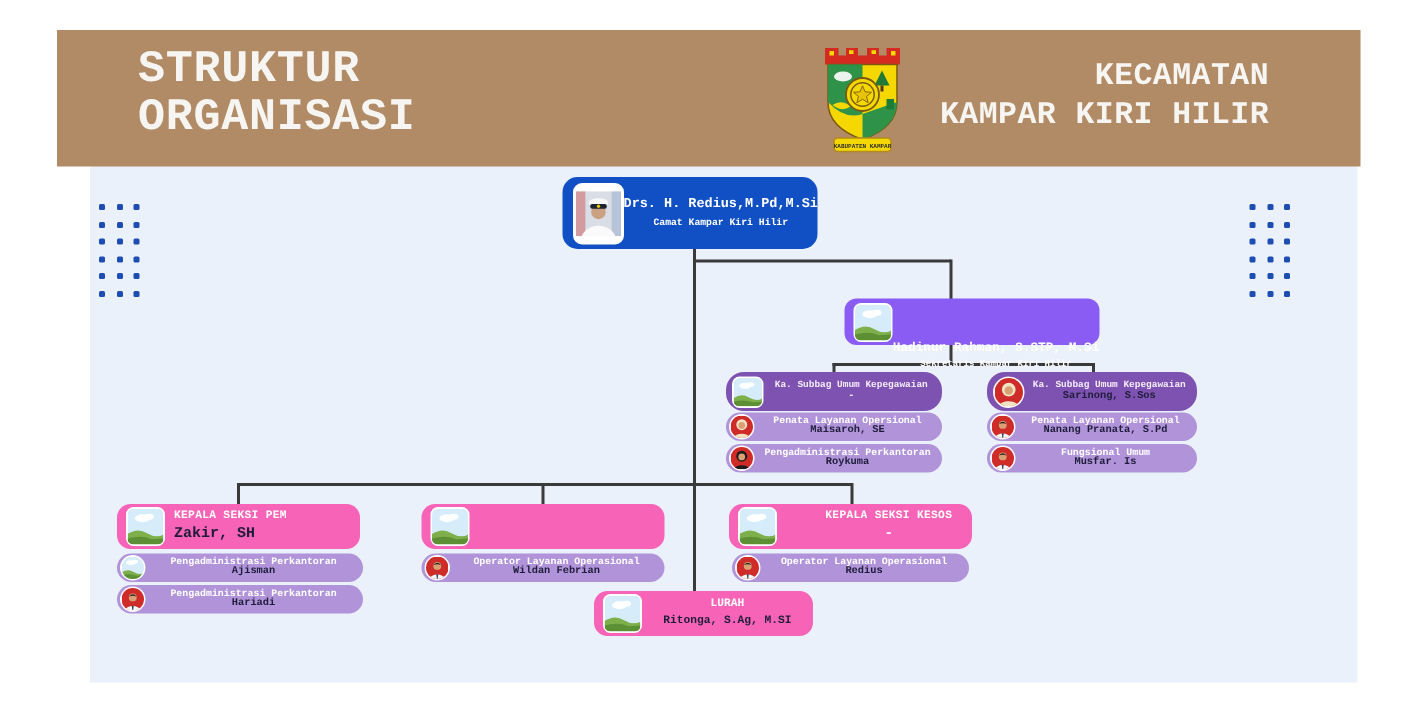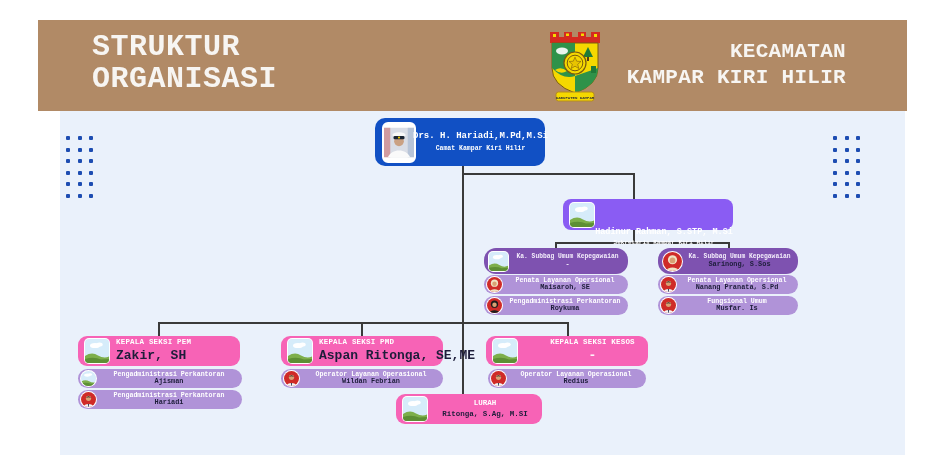--- a/index.html
+++ b/index.html
@@ -55,21 +55,21 @@
   #roykuma{left:484px;top:296px;width:144px;}
   #nanang{left:658px;top:275px;width:140px;}
   #musfar{left:658px;top:296px;width:140px;}
   #ajisman{left:78px;top:369px;width:164px;}
   #hariadi{left:78px;top:390px;width:164px;}
   #wildan{left:281px;top:369px;width:162px;}
   #redius{left:488px;top:369px;width:158px;}
 
   .seksi{height:30px;background:#f763b6;border-radius:9px;padding:12px 6px;gap:6px;}
   .seksi .rl{font-size:7.5px;color:#fff;font-weight:800;letter-spacing:.2px;}
-  .seksi .nm{font-size:13px;color:#1d1d3a;font-weight:700;margin-top:2px;}
+  .seksi .nm{font-size:10px;color:#1d1d3a;font-weight:700;margin-top:2px;}
   .seksi .nm.lite{color:rgba(255,255,255,.92);}
   #pem{left:78px;top:336px;width:162px;}
   #pmd{left:281px;top:336px;width:162px;}
   #kesos{left:486px;top:336px;width:162px;gap:25px;}
   #lurah{left:396px;top:394px;width:146px;height:30px;background:#f763b6;border-radius:9px;padding:0 6px;gap:6px;}
   #lurah .rl{font-size:7.5px;color:#fff;font-weight:800;}
   #lurah .nm{font-size:7.5px;color:#1d1d3a;font-weight:700;margin-top:2px;}
   .hidden-defs{position:absolute;width:0;height:0;overflow:hidden;}
 </style>
 </head>
@@ -206,21 +206,21 @@
   <div class="ln" style="left:361px;top:322px;width:1.5px;height:15px;"></div>
   <div class="ln" style="left:567px;top:322px;width:1.5px;height:15px;"></div>
 
   <div class="node camat">
     <span class="ph camatph">
         <svg viewBox="0 0 24 24">
           <use href="#sym-camat"></use>
         </svg>
       </span>
     <span class="txt">
-      <span class="nm">Drs. H. Hariadi,M.Pd,M.Si</span>
+      <span class="nm">Drs. H. Redius,M.Pd,M.Si</span>
       <span class="rl">Camat Kampar Kiri Hilir</span>
     </span>
   </div>
 
   <div class="node sek">
     <span class="ph sq24">
         <svg viewBox="0 0 24 24">
           <use href="#sym-landscape"></use>
         </svg>
       </span>
@@ -337,24 +337,20 @@
       <span class="nm">Hariadi</span>
     </span>
   </div>
 
   <div class="node seksi" id="pmd">
     <span class="ph sq24">
         <svg viewBox="0 0 24 24">
           <use href="#sym-landscape"></use>
         </svg>
       </span>
-    <span class="txt left">
-      <span class="rl">KEPALA SEKSI PMD</span>
-      <span class="nm">Aspan Ritonga, SE,ME</span>
-    </span>
   </div>
 
   <div class="node pill" id="wildan">
     <span class="ph r15">
         <svg viewBox="0 0 24 24">
           <use href="#sym-man"></use>
         </svg>
       </span>
     <span class="txt">
       <span class="rl">Operator Layanan Operasional</span>

